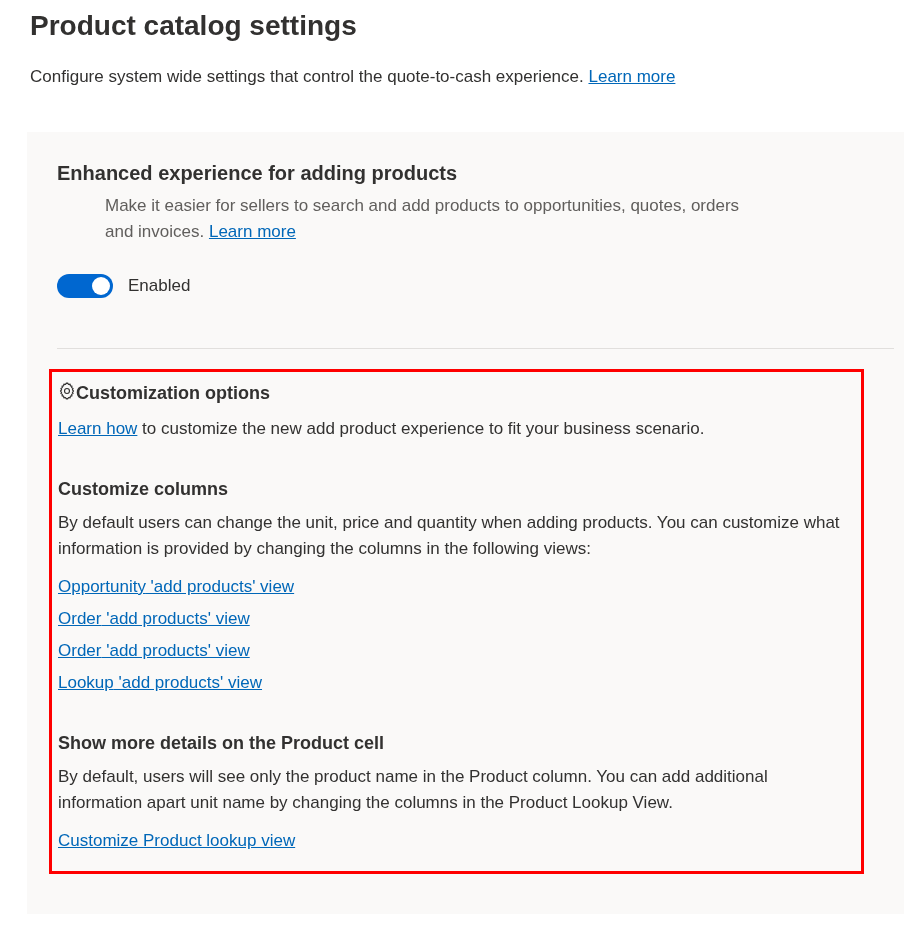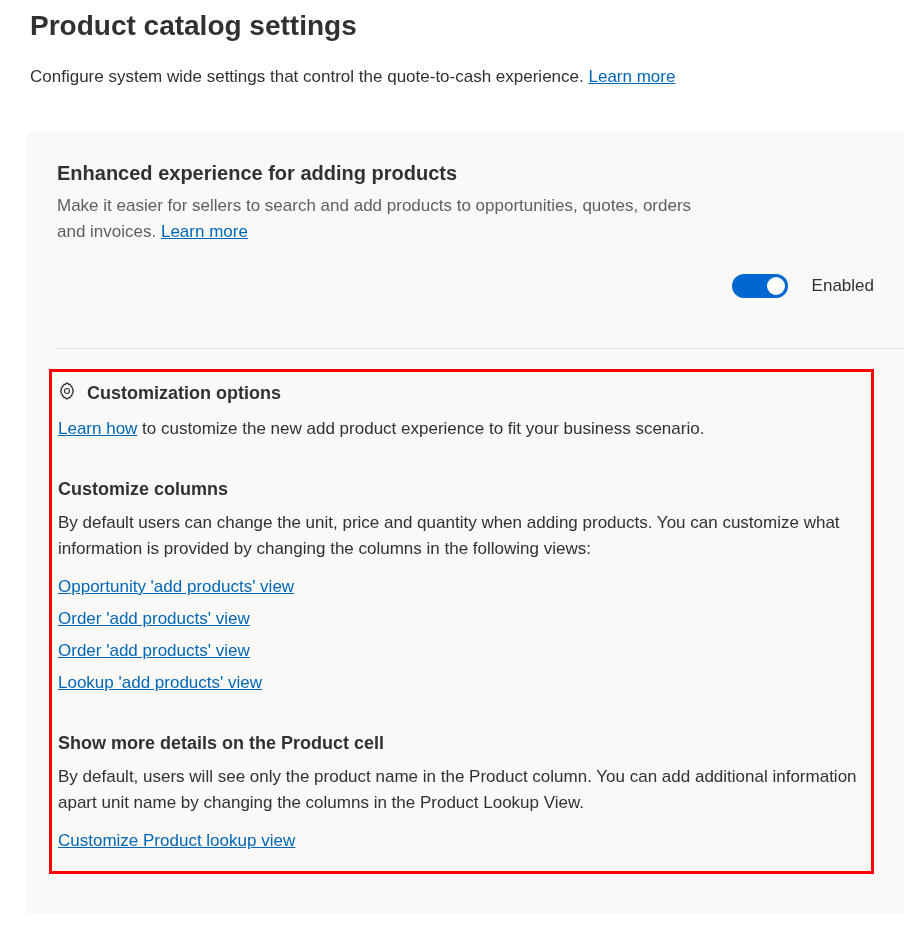--- a/index.html
+++ b/index.html
@@ -25,42 +25,42 @@
       color: #323130;
       margin-bottom: 45px;
     }
     a.link {
       color: #0067b8;
       text-decoration: underline;
       cursor: pointer;
     }
     .panel {
       background: #faf9f8;
-      padding: 30px 30px 40px 30px;
+      padding: 30px 40px 40px 30px;
       margin-left: -3px;
     }
     .section-title {
       font-size: 20px;
       font-weight: 600;
       color: #323130;
       margin-bottom: 8px;
     }
     .section-desc {
       font-size: 17px;
       color: #605e5c;
       line-height: 1.5;
       max-width: 640px;
       margin-bottom: 30px;
+      margin-left: 48px;
     }
     .toggle-row {
       display: flex;
       align-items: center;
-      gap: 24px;
+      gap: 15px;
       margin-bottom: 50px;
-      justify-content: flex-end;
     }
     .toggle {
       width: 56px;
       height: 24px;
       border-radius: 12px;
       background: #0067d0;
       position: relative;
       cursor: pointer;
     }
     .toggle-knob {
@@ -82,21 +82,21 @@
       margin: 0 -30px 20px 0;
     }
     .highlight-box {
       border: 3px solid #ff0000;
       padding: 10px 12px 20px 6px;
       margin-left: -8px;
     }
     .custom-header {
       display: flex;
       align-items: center;
-      gap: 11px;
+      gap: 0;
       font-size: 18px;
       font-weight: 600;
       color: #323130;
       margin-bottom: 14px;
     }
     .custom-header svg {
       width: 18px;
       height: 18px;
       color: #323130;
     }

